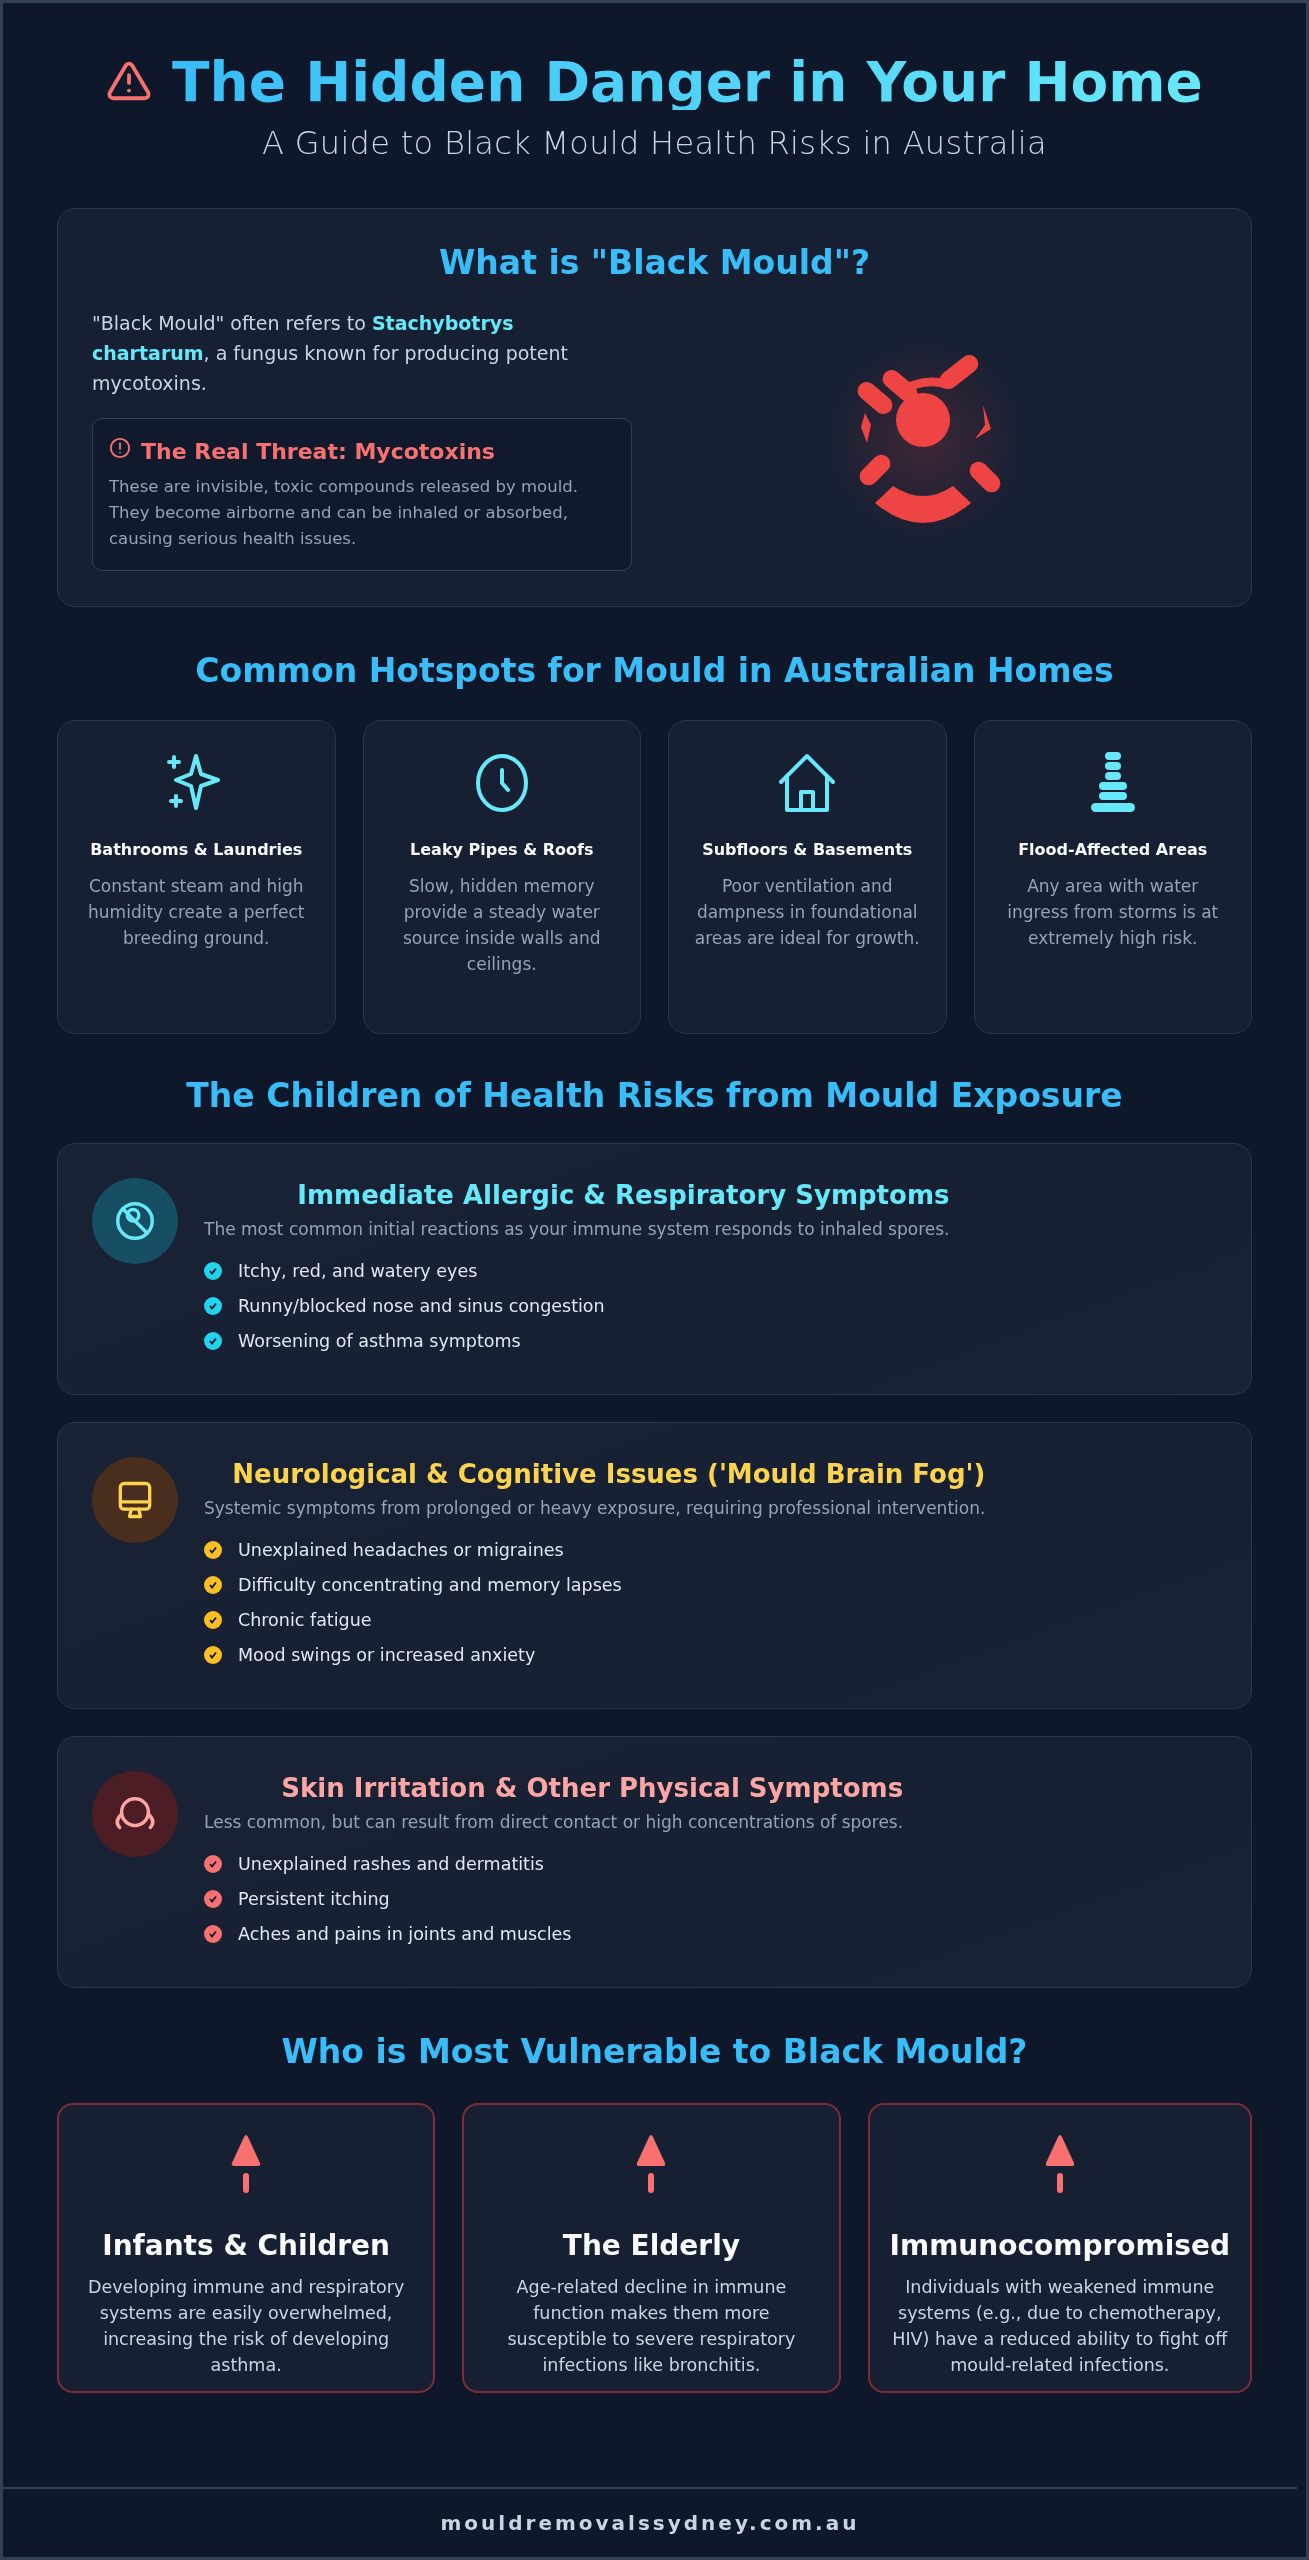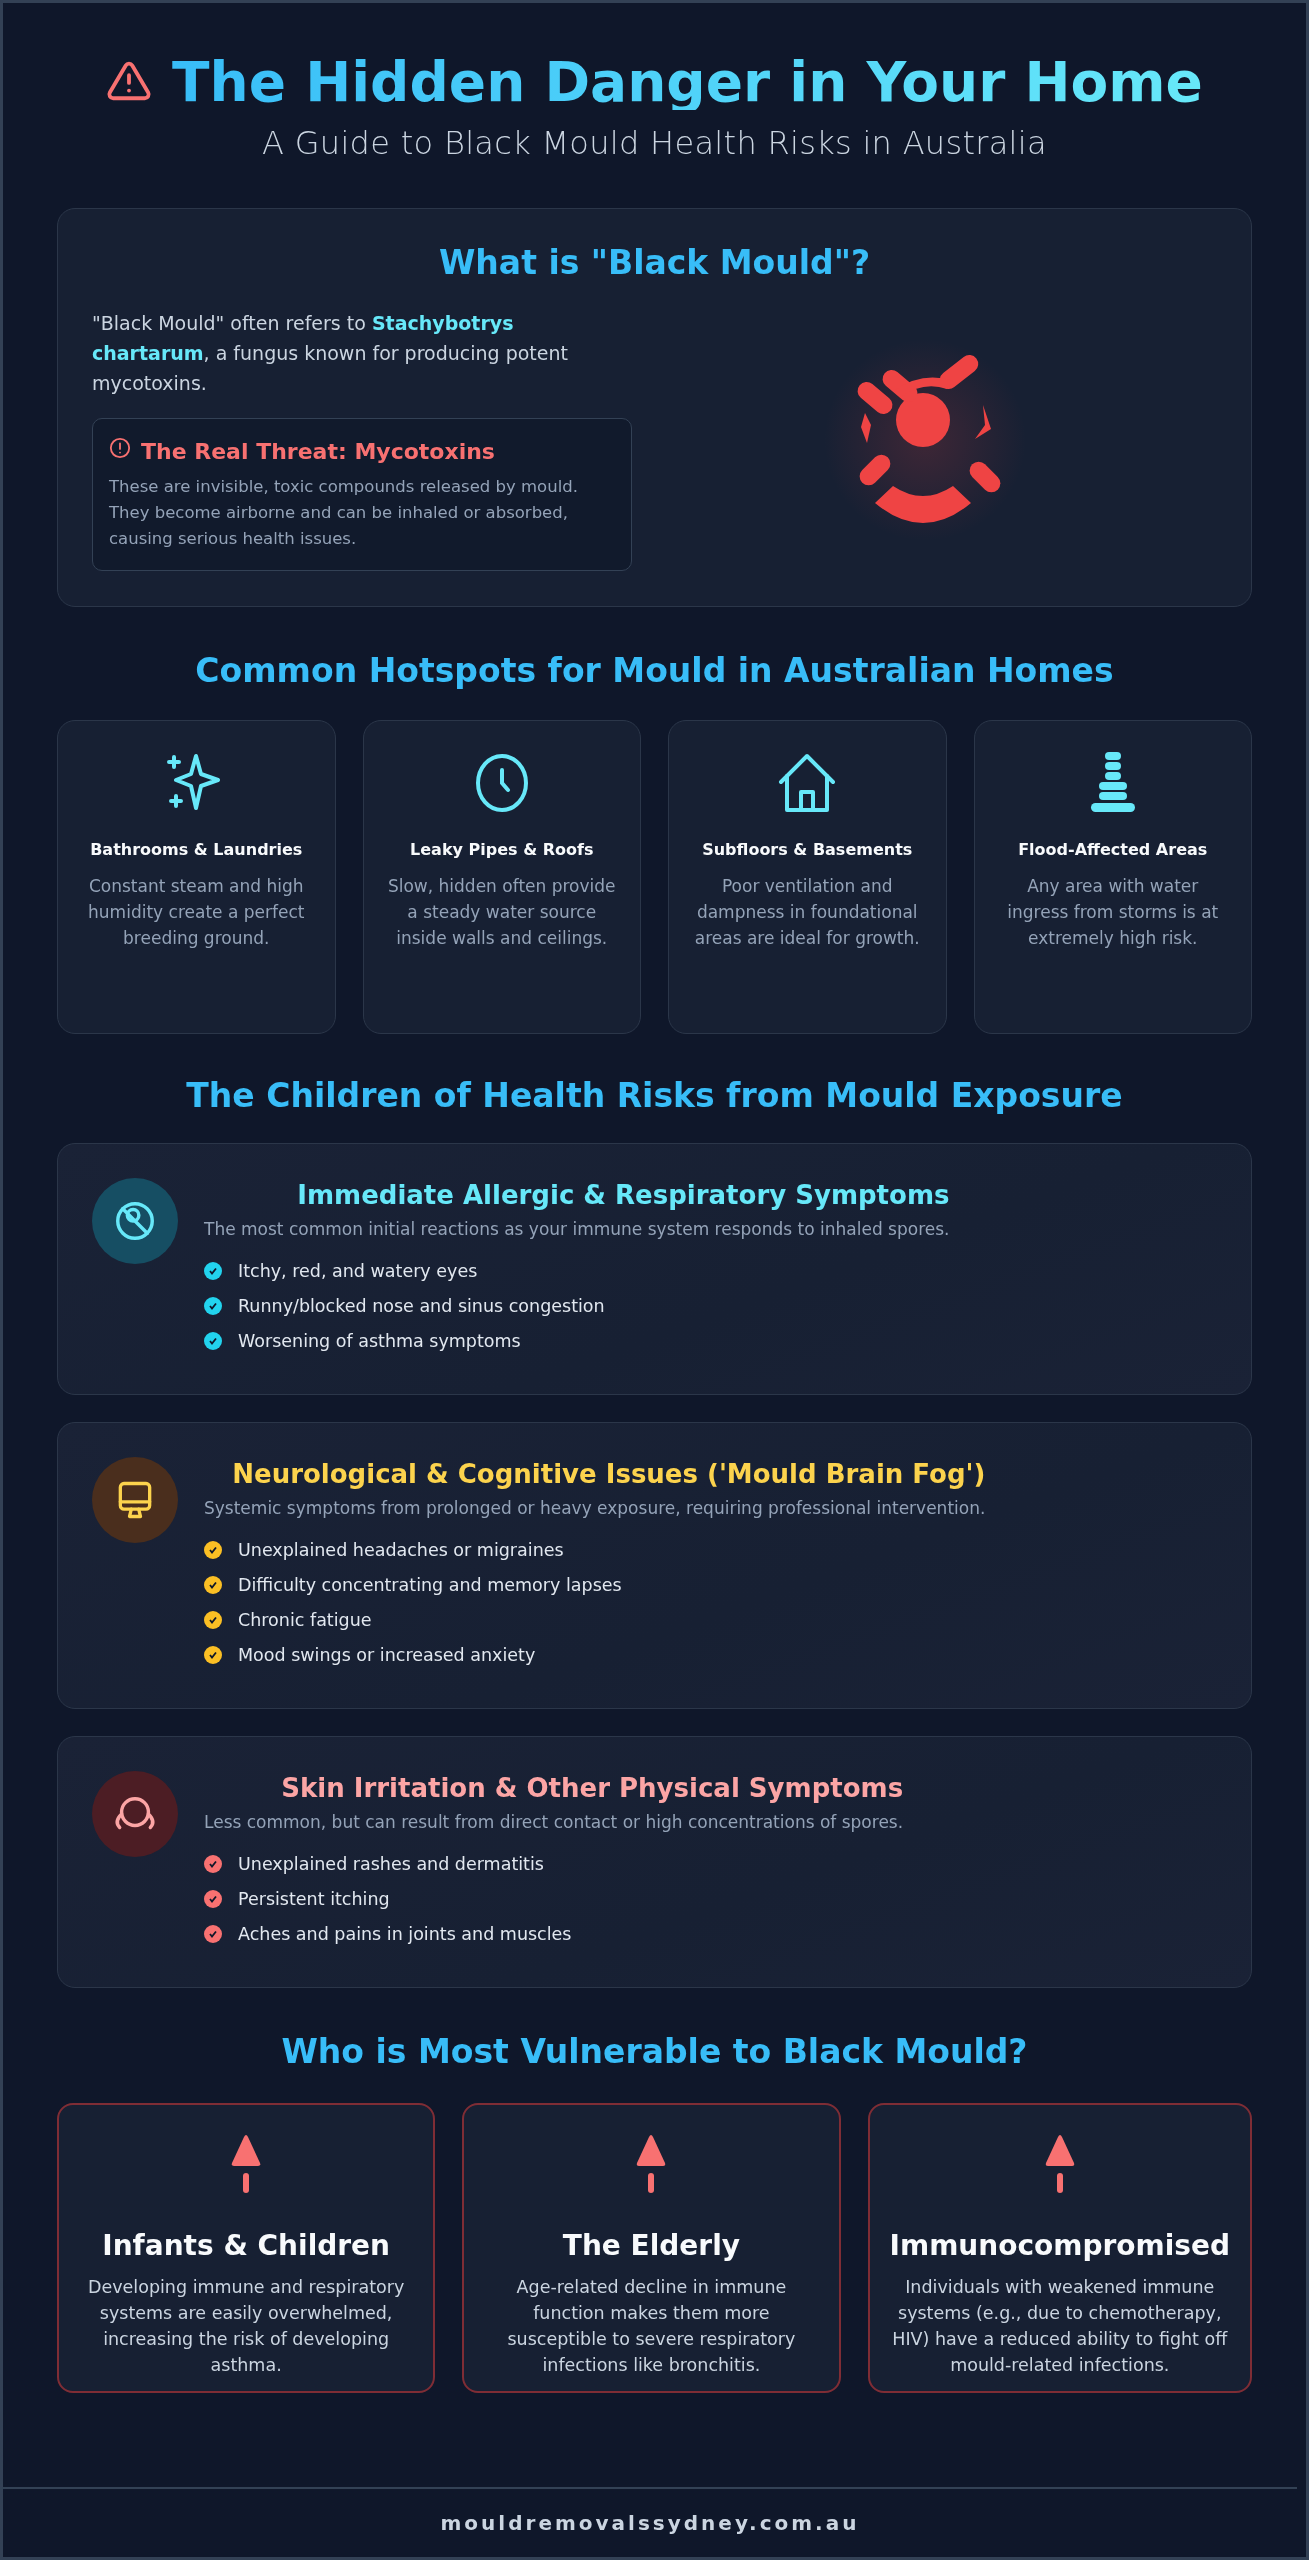--- a/index.html
+++ b/index.html
@@ -147,21 +147,21 @@
         <div class="hot-desc">Constant steam and high humidity create a perfect breeding ground.</div>
       </div>
       <div class="card hot-card">
         <div class="hot-icon">
           <svg width="60" height="62" viewBox="0 0 60 62" fill="none" stroke="#67e8f9" stroke-width="4" stroke-linecap="round">
               <ellipse cx="30" cy="31" rx="24" ry="27"></ellipse>
               <path d="M30 18 V31 L36 38"></path>
             </svg>
         </div>
         <div class="hot-title">Leaky Pipes &amp; Roofs</div>
-        <div class="hot-desc">Slow, hidden often provide a steady water source inside walls and ceilings.</div>
+        <div class="hot-desc">Slow, hidden memory provide a steady water source inside walls and ceilings.</div>
       </div>
       <div class="card hot-card">
         <div class="hot-icon">
           <svg width="60" height="62" viewBox="0 0 60 62" fill="none" stroke="#67e8f9" stroke-width="4" stroke-linecap="round" stroke-linejoin="round">
               <path d="M4 30 L30 4 L56 30"></path>
               <path d="M10 24 V58 H50 V24"></path>
               <path d="M24 58 V40 H36 V58"></path>
             </svg>
         </div>
         <div class="hot-title">Subfloors &amp; Basements</div>

